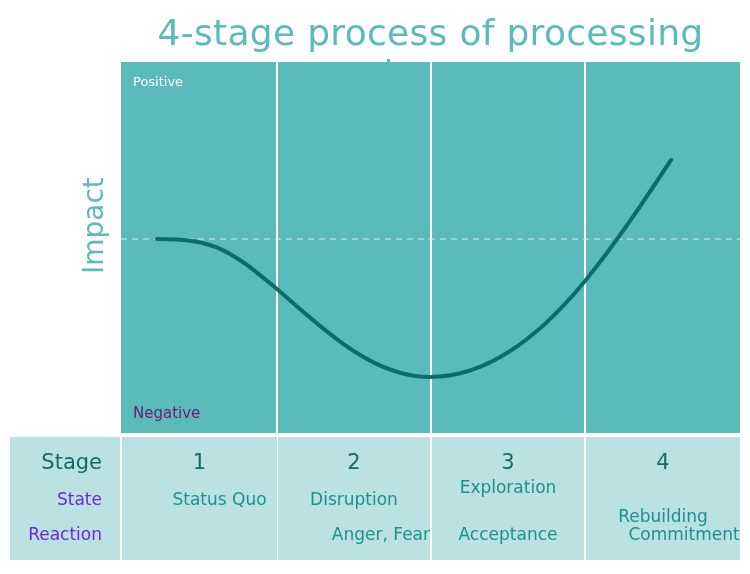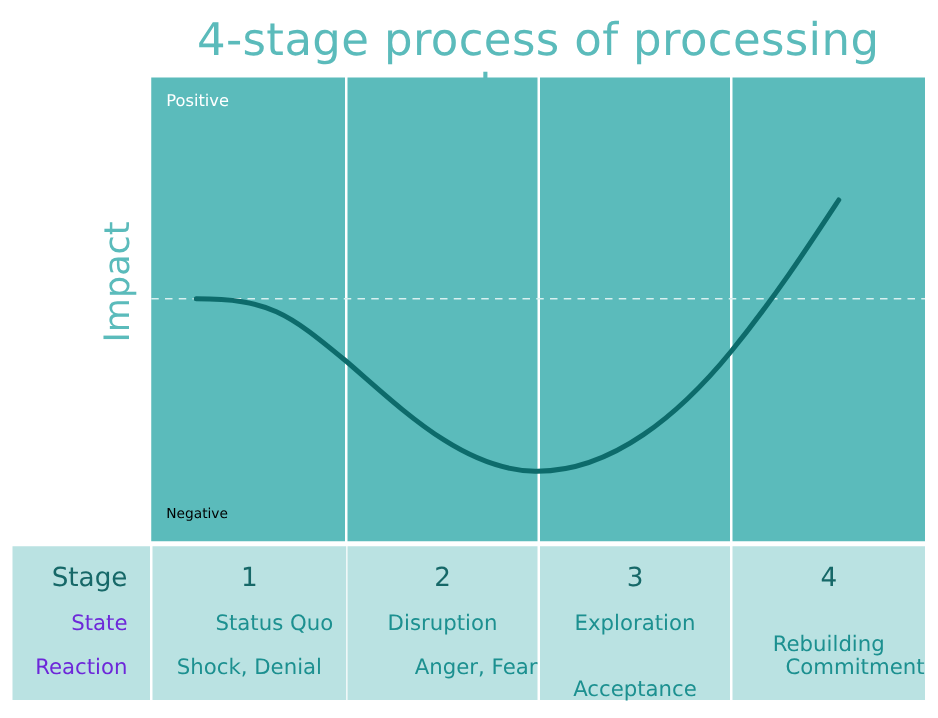--- a/index.html
+++ b/index.html
@@ -1,21 +1,21 @@
 <!DOCTYPE html>
 <html><head>
 <meta charset="utf-8">
 <style>
   html,body{margin:0;padding:0;background:#ffffff;}
   body{width:750px;height:574px;position:relative;overflow:hidden;font-family:"DejaVu Sans","Liberation Sans",sans-serif;}
   .title{position:absolute;left:121px;width:619px;top:12px;text-align:center;font-size:36px;color:#5bbbbb;letter-spacing:0.3px;font-weight:normal;}
   .ylabel{position:absolute;left:62px;top:222px;width:64px;height:40px;transform:rotate(-90deg);transform-origin:center;font-size:28px;color:#5bbbbb;text-align:center;line-height:40px;}
   .chart{position:absolute;left:0;top:0;}
   .pos{position:absolute;left:133px;top:74px;font-size:13px;color:#ffffff;text-align:center;}
-  .neg{position:absolute;left:133px;top:404px;font-size:11px;color:#000000;}
+  .neg{position:absolute;left:133px;top:404px;font-size:15px;color:#701a75;}
   .table{position:absolute;left:10px;top:437px;}
   .cell{position:absolute;background:#bae2e2;}
   .row-label{position:absolute;right:18px;white-space:nowrap;}
   .stage-label{font-size:21px;color:#166868;}
   .sub-label{font-size:17px;color:#6d28d9;}
   .val{position:absolute;left:0;width:100%;text-align:center;white-space:nowrap;}
   .stage-val{font-size:21px;color:#166868;}
   .sub-val{font-size:17px;color:#1c9090;}
 </style>
 </head>
@@ -39,33 +39,32 @@
 <div class="table">
   <div class="cell" style="left:0;top:0;width:110px;height:123px;">
     <span class="row-label stage-label" style="top:13px;">Stage</span>
     <span class="row-label sub-label" style="top:52px;">State</span>
     <span class="row-label sub-label" style="top:87px;">Reaction</span>
   </div>
 
   <div class="cell" style="left:112px;top:0;width:155px;height:123px;">
     <span class="val stage-val" style="top:13px;">1</span>
     <span class="val sub-val" style="top:52px;margin-left:20px;">Status Quo</span>
-    <span class="val sub-val" style="top:87px;">Shock, Denial</span>
   </div>
 
   <div class="cell" style="left:268px;top:0;width:152px;height:123px;">
     <span class="val stage-val" style="top:13px;">2</span>
     <span class="val sub-val" style="top:52px;">Disruption</span>
     <span class="val sub-val" style="top:87px;text-align:right;">Anger, Fear</span>
   </div>
 
   <div class="cell" style="left:422px;top:0;width:152px;height:123px;">
     <span class="val stage-val" style="top:13px;">3</span>
-    <span class="val sub-val" style="top:52px;">Exploration</span>
-    <span class="val sub-val" style="top:105px;">Acceptance</span>
+    <span class="val sub-val" style="top:40px;">Exploration</span>
+    <span class="val sub-val" style="top:87px;">Acceptance</span>
   </div>
 
   <div class="cell" style="left:576px;top:0;width:154px;height:123px;">
     <span class="val stage-val" style="top:13px;">4</span>
     <span class="val sub-val" style="top:52px;margin-top:17px;">Rebuilding</span>
     <span class="val sub-val" style="top:87px;padding-left:21px;">Commitment</span>
   </div>
 </div>
 
 </body></html>

